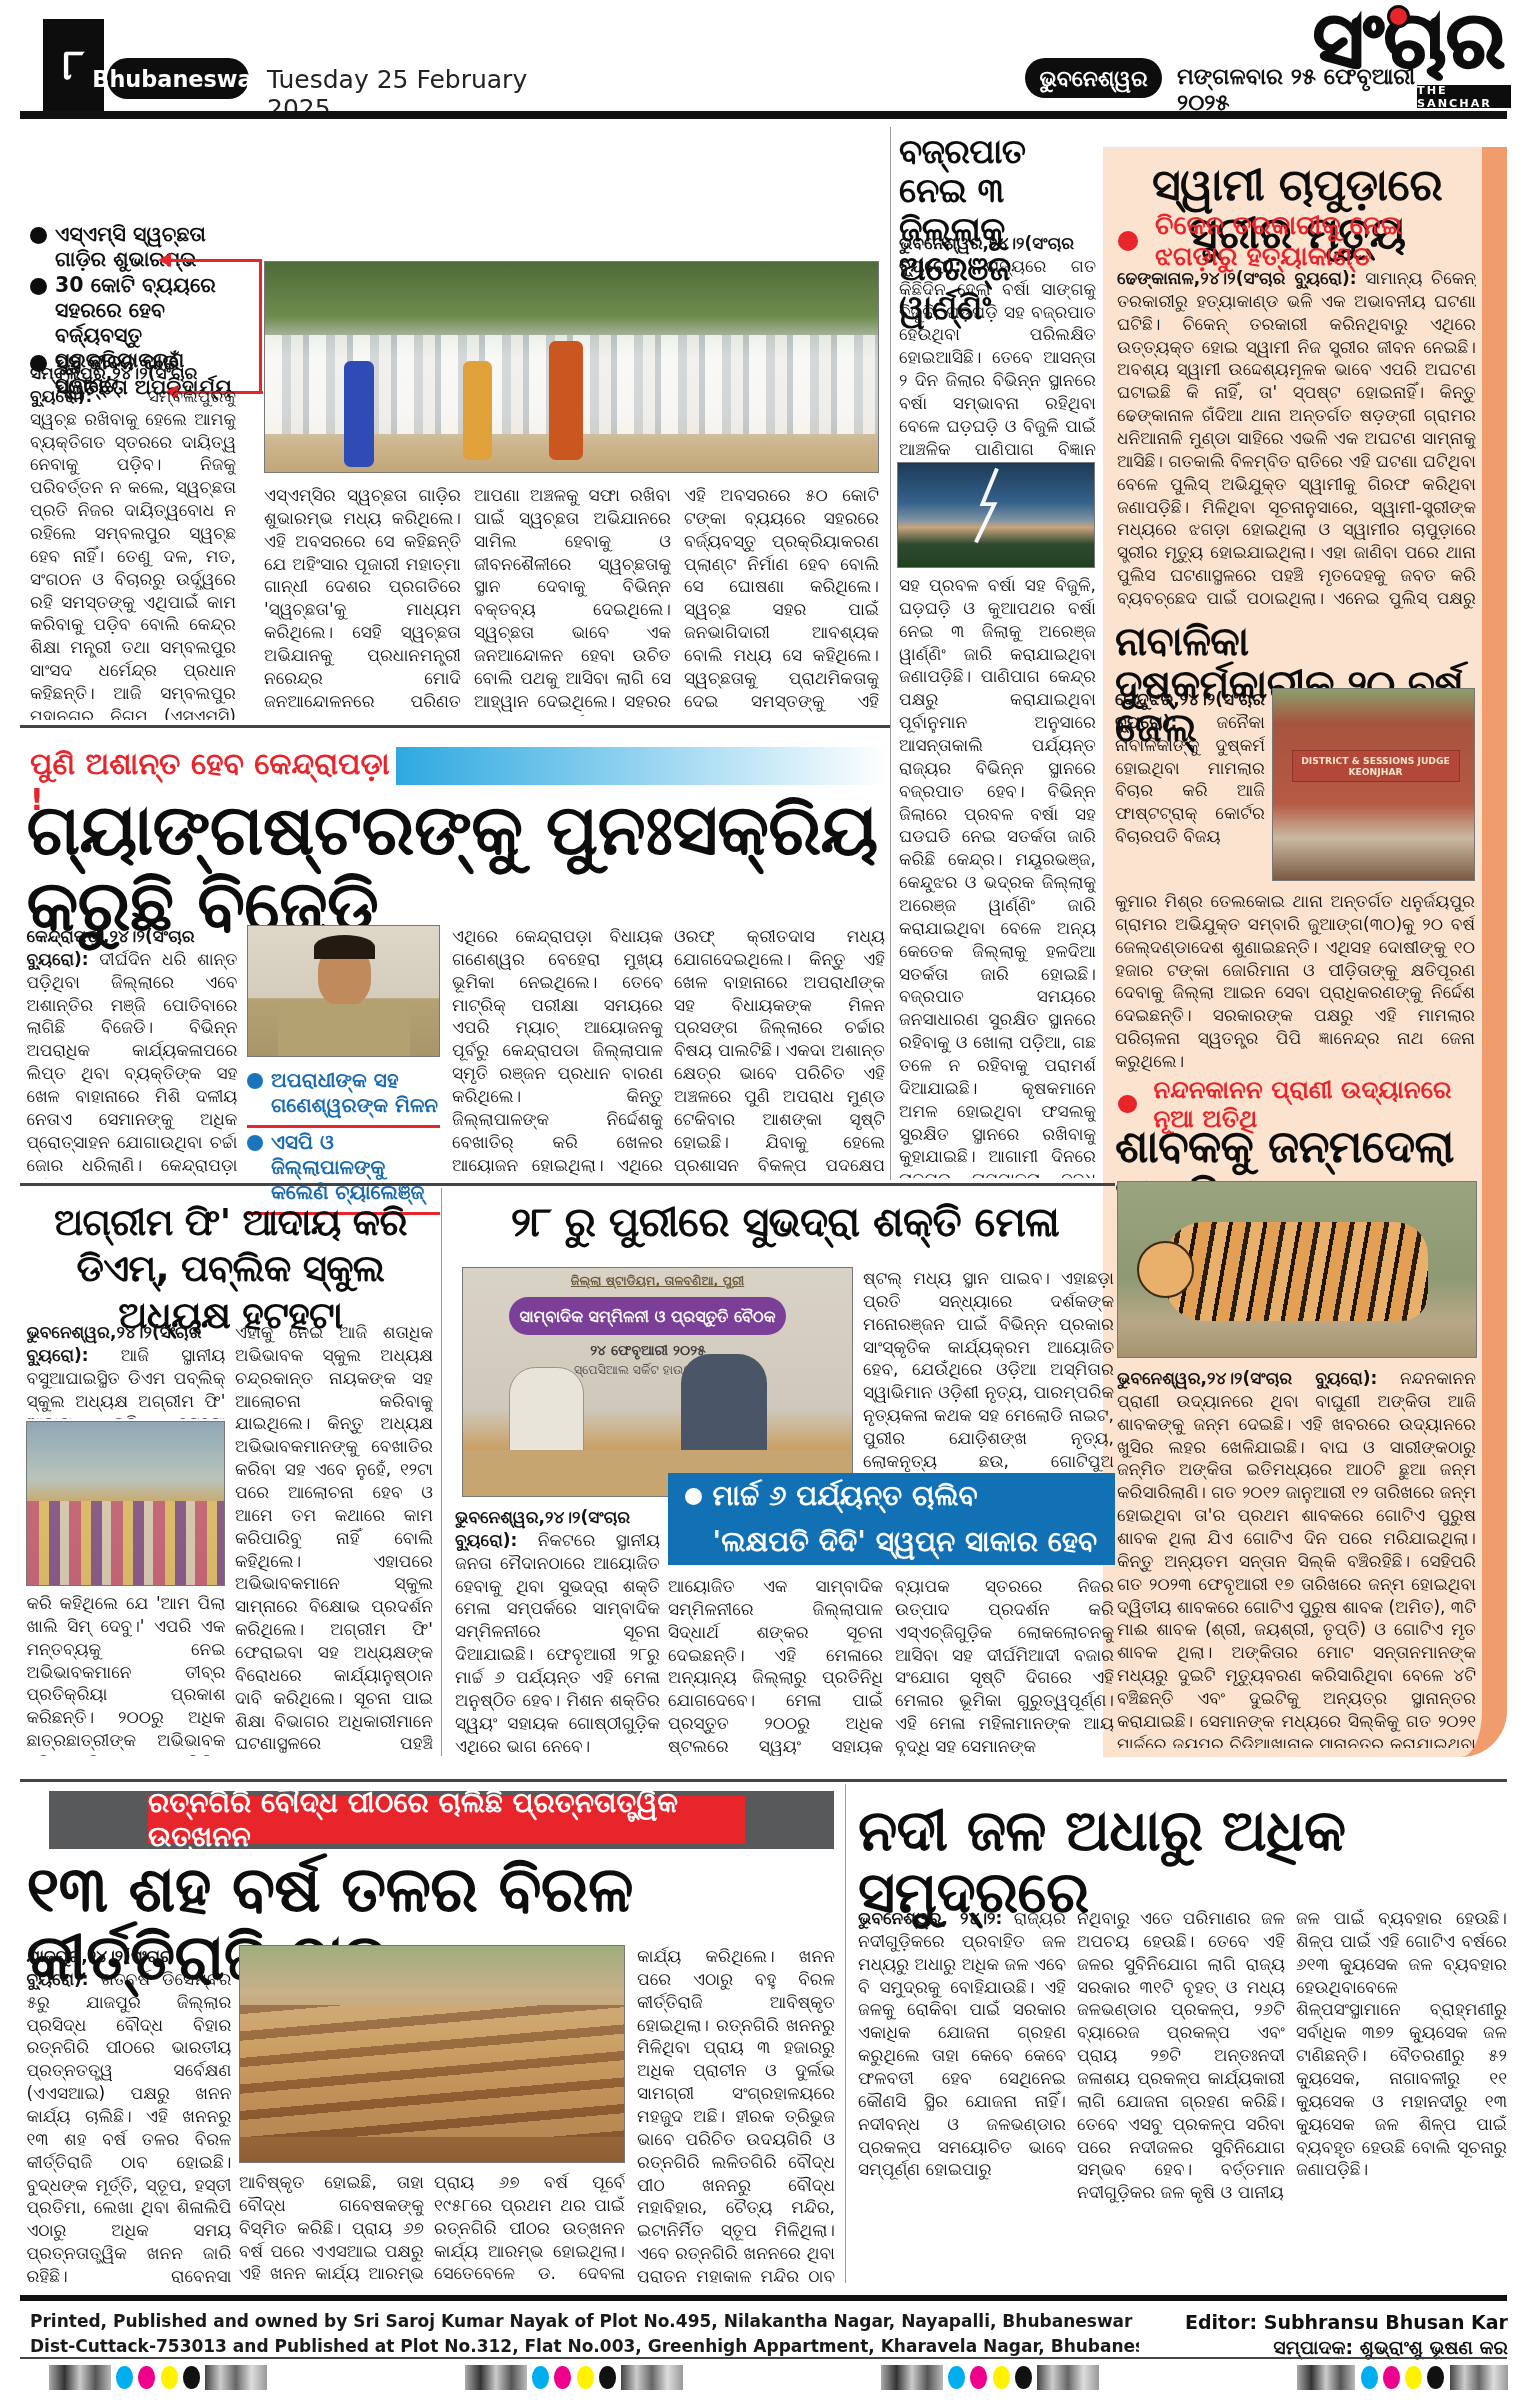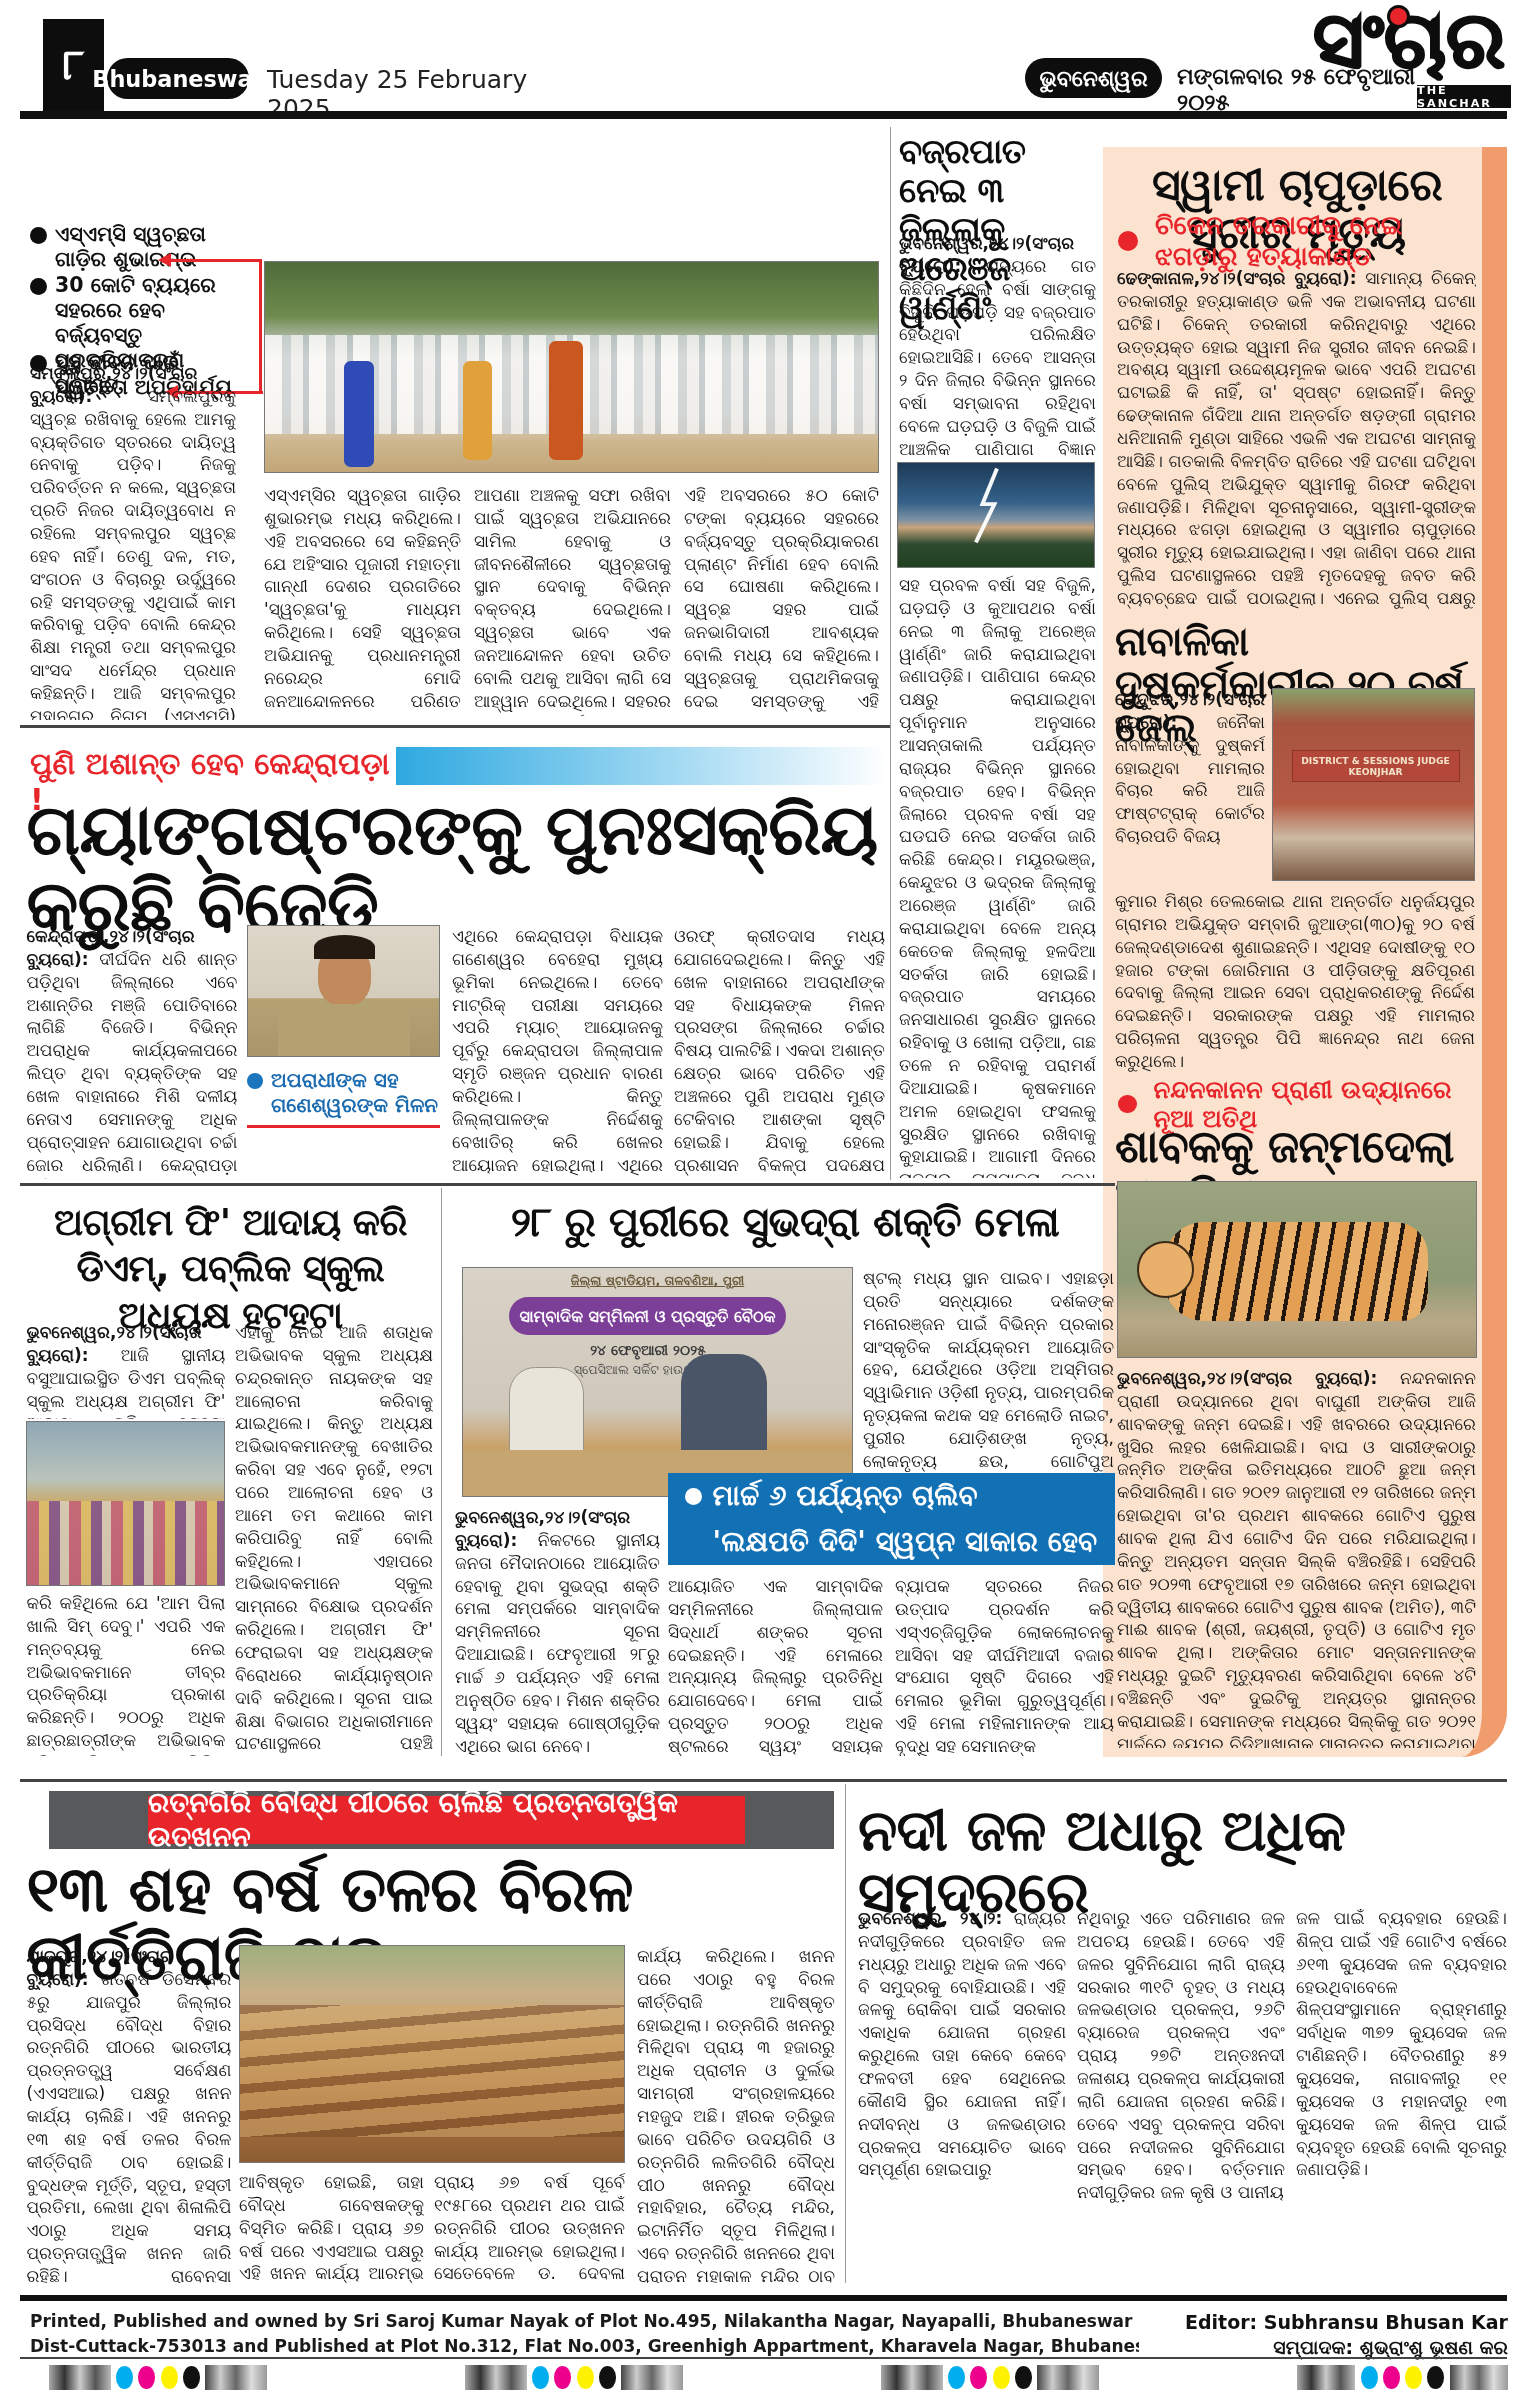--- a/index.html
+++ b/index.html
@@ -155,20 +155,24 @@
 
   <div class="abs photo" style="left:247px;top:925px;width:193px;height:132px;background:linear-gradient(180deg,#ded7c9 0%,#d4ccbc 55%,#b5a273 56%,#a8956a 100%);">
     <div class="abs" style="left:70px;top:18.5px;width:53px;height:61px;border-radius:42%;background:#c08a5d;"></div>
     <div class="abs" style="left:66px;top:9.2px;width:61px;height:24px;border-radius:50% 50% 0 0;background:#241a12;"></div>
     <div class="abs" style="left:30px;top:78px;width:132px;height:54px;border-radius:13.2px 13.2px 0 0;background:#b3a171;"></div>
   </div>
   <div class="abs gbul" style="left:247px;top:1068px;width:193px;padding-bottom:6.6px;border-bottom:3.3px solid #e8252b;">
     <span class="dot"></span>
     <span>ଅପରାଧୀଙ୍କ ସହ ଗଣେଶ୍ୱରଙ୍କ ମିଳନ</span>
     </div>
+  <div class="abs gbul" style="left:247px;top:1130px;width:193px;padding-bottom:6.6px;border-bottom:3.3px solid #e8252b;">
+    <span class="dot"></span>
+    <span>ଏସପି ଓ ଜିଲ୍ଲାପାଳଙ୍କୁ କଲେଣି ଚ୍ୟାଲେଞ୍ଜ୍</span>
+    </div>
 
   <div class="abs bodytxt j" style="left:452px;top:925px;width:211px;height:254px;">ଏଥିରେ କେନ୍ଦ୍ରାପଡ଼ା ବିଧାୟକ ଗଣେଶ୍ୱର ବେହେରା ମୁଖ୍ୟ ଭୂମିକା ନେଇଥିଲେ। ତେବେ ମାଟ୍ରିକ୍ ପରୀକ୍ଷା ସମୟରେ ଏପରି ମ୍ୟାଚ୍ ଆୟୋଜନକୁ ପୂର୍ବରୁ କେନ୍ଦ୍ରାପଡା ଜିଲ୍ଲାପାଳ ସ୍ମୃତି ରଞ୍ଜନ ପ୍ରଧାନ ବାରଣ କରିଥିଲେ। କିନ୍ତୁ ଜିଲ୍ଲାପାଳଙ୍କ ନିର୍ଦ୍ଦେଶକୁ ବେଖାତିର୍ କରି ଖେଳର ଆୟୋଜନ ହୋଇଥିଲା। ଏଥିରେ ବିଜେଡିର ବିଭିନ୍ନ ବିଧାୟକଙ୍କ ସହ ଗଣେଶ ପ୍ରକାଶ ଦାସ</div>
   <div class="abs bodytxt j" style="left:674px;top:925px;width:211px;height:254px;">ଓରଫ୍ କ୍ରୀତଦାସ ମଧ୍ୟ ଯୋଗଦେଇଥିଲେ। କିନ୍ତୁ ଏହି ଖେଳ ବାହାନାରେ ଅପରାଧୀଙ୍କ ସହ ବିଧାୟକଙ୍କ ମିଳନ ପ୍ରସଙ୍ଗ ଜିଲ୍ଲାରେ ଚର୍ଚ୍ଚାର ବିଷୟ ପାଲଟିଛି। ଏକଦା ଅଶାନ୍ତ କ୍ଷେତ୍ର ଭାବେ ପରିଚିତ ଏହି ଅଞ୍ଚଳରେ ପୁଣି ଅପରାଧ ମୁଣ୍ଡ ଟେକିବାର ଆଶଙ୍କା ସୃଷ୍ଟି ହୋଇଛି। ଯିବାକୁ ହେଲେ ପ୍ରଶାସନ ବିକଳ୍ପ ପଦକ୍ଷେପ ନେବା ବା ଜନସାଧାରଣ ବାଟ ଓଗାଳିବା ଦରକାର ବୋଲି ମତ ପ୍ରକାଶ ପାଇଛି।</div>
 
   <div class="abs rule-thin" style="left:20px;top:1183px;width:1095px;height:2.6px;"></div>
 
   <div class="abs hl" style="left:26.4px;top:1200px;width:408px;height:111px;font-size:37px;text-align:center;line-height:1.25;">ଅଗ୍ରୀମ ଫି' ଆଦାୟ କରି ଡିଏମ୍, ପବ୍ଲିକ ସ୍କୁଲ ଅଧ୍ୟକ୍ଷ ହଟହଟା</div>
   <div class="abs bodytxt j" style="left:26.4px;top:1321px;width:199px;height:98px;">
     <b class="by">ଭୁବନେଶ୍ୱର,୨୪।୨(ସଂଚାର ବ୍ୟୁରୋ):</b>
     <span>ଆଜି ସ୍ଥାନୀୟ ବସୁଆଘାଇସ୍ଥିତ ଡିଏମ ପବ୍ଲିକ୍ ସ୍କୁଲ ଅଧ୍ୟକ୍ଷ ଅଗ୍ରୀମ ଫି' ଆଦାୟ କରି ହଟହଟା ହୋଇଛନ୍ତି। ମାତ୍ର ଦୁଇ ମାସର ଅଧ୍ୟକ୍ଷ ସ୍କୁଲରେ ବିଭିନ୍ନ ପ୍ରକାର ବିଶୃଙ୍ଖଳା ସୃଷ୍ଟି କରିବା ସହ ଛାତ୍ରଛାତ୍ରୀ ଓ ଶିକ୍ଷାକୁ ମୋବାଇଲ ସିମ ସହ ତୁଳନା</span></div>

